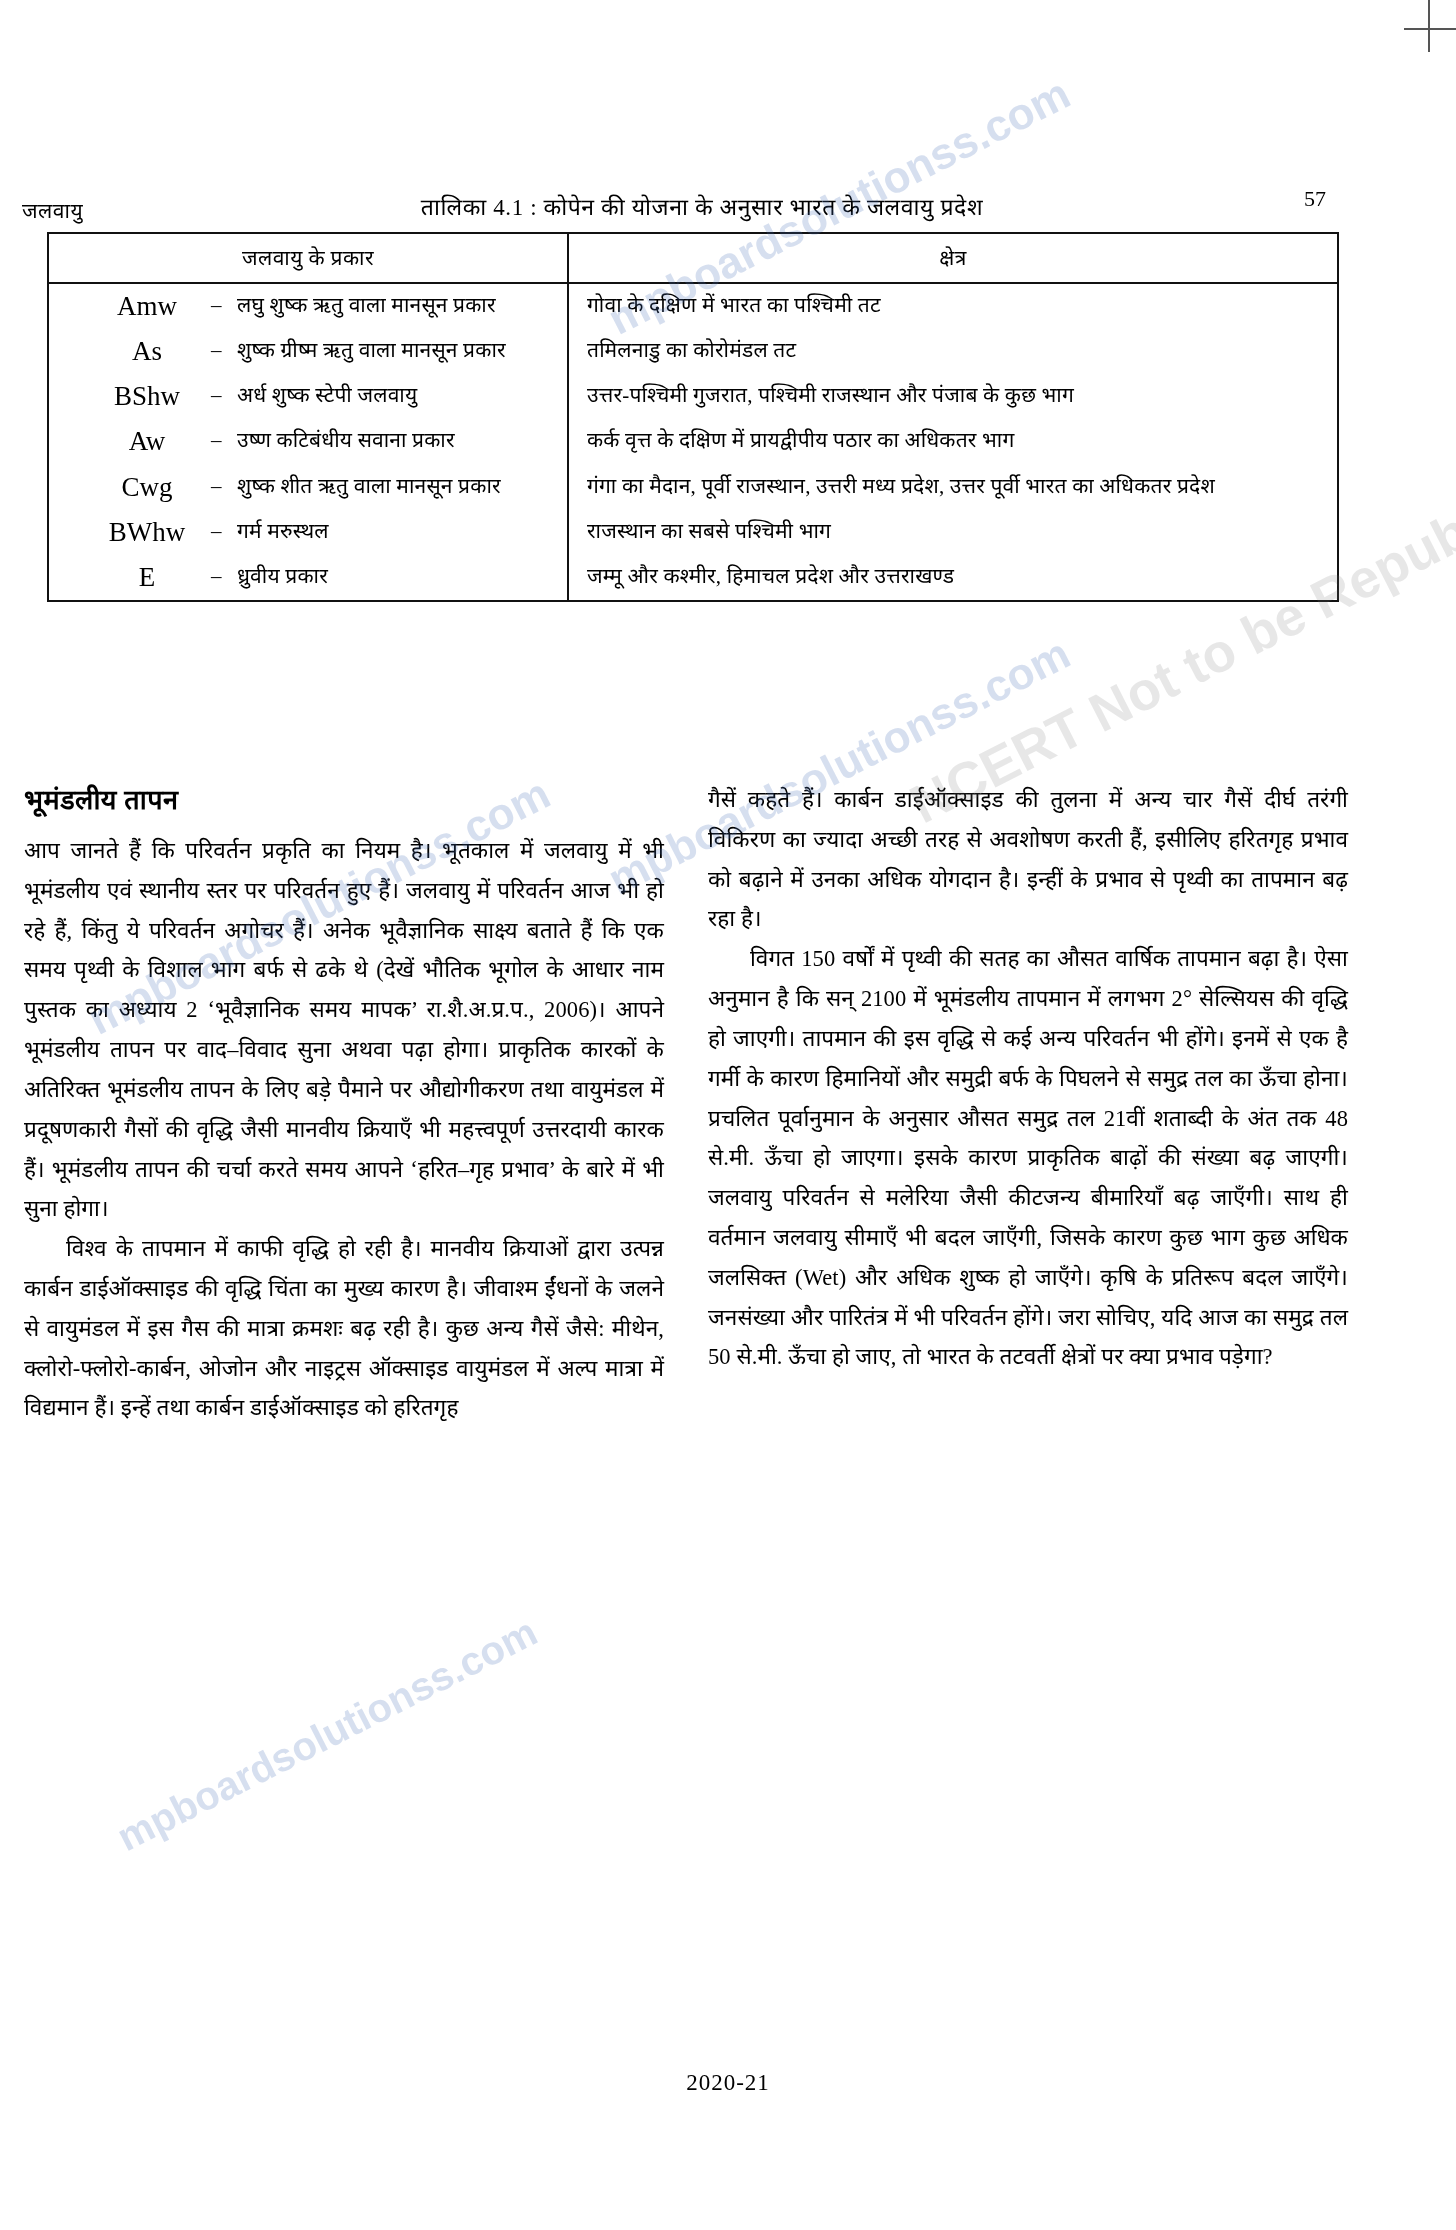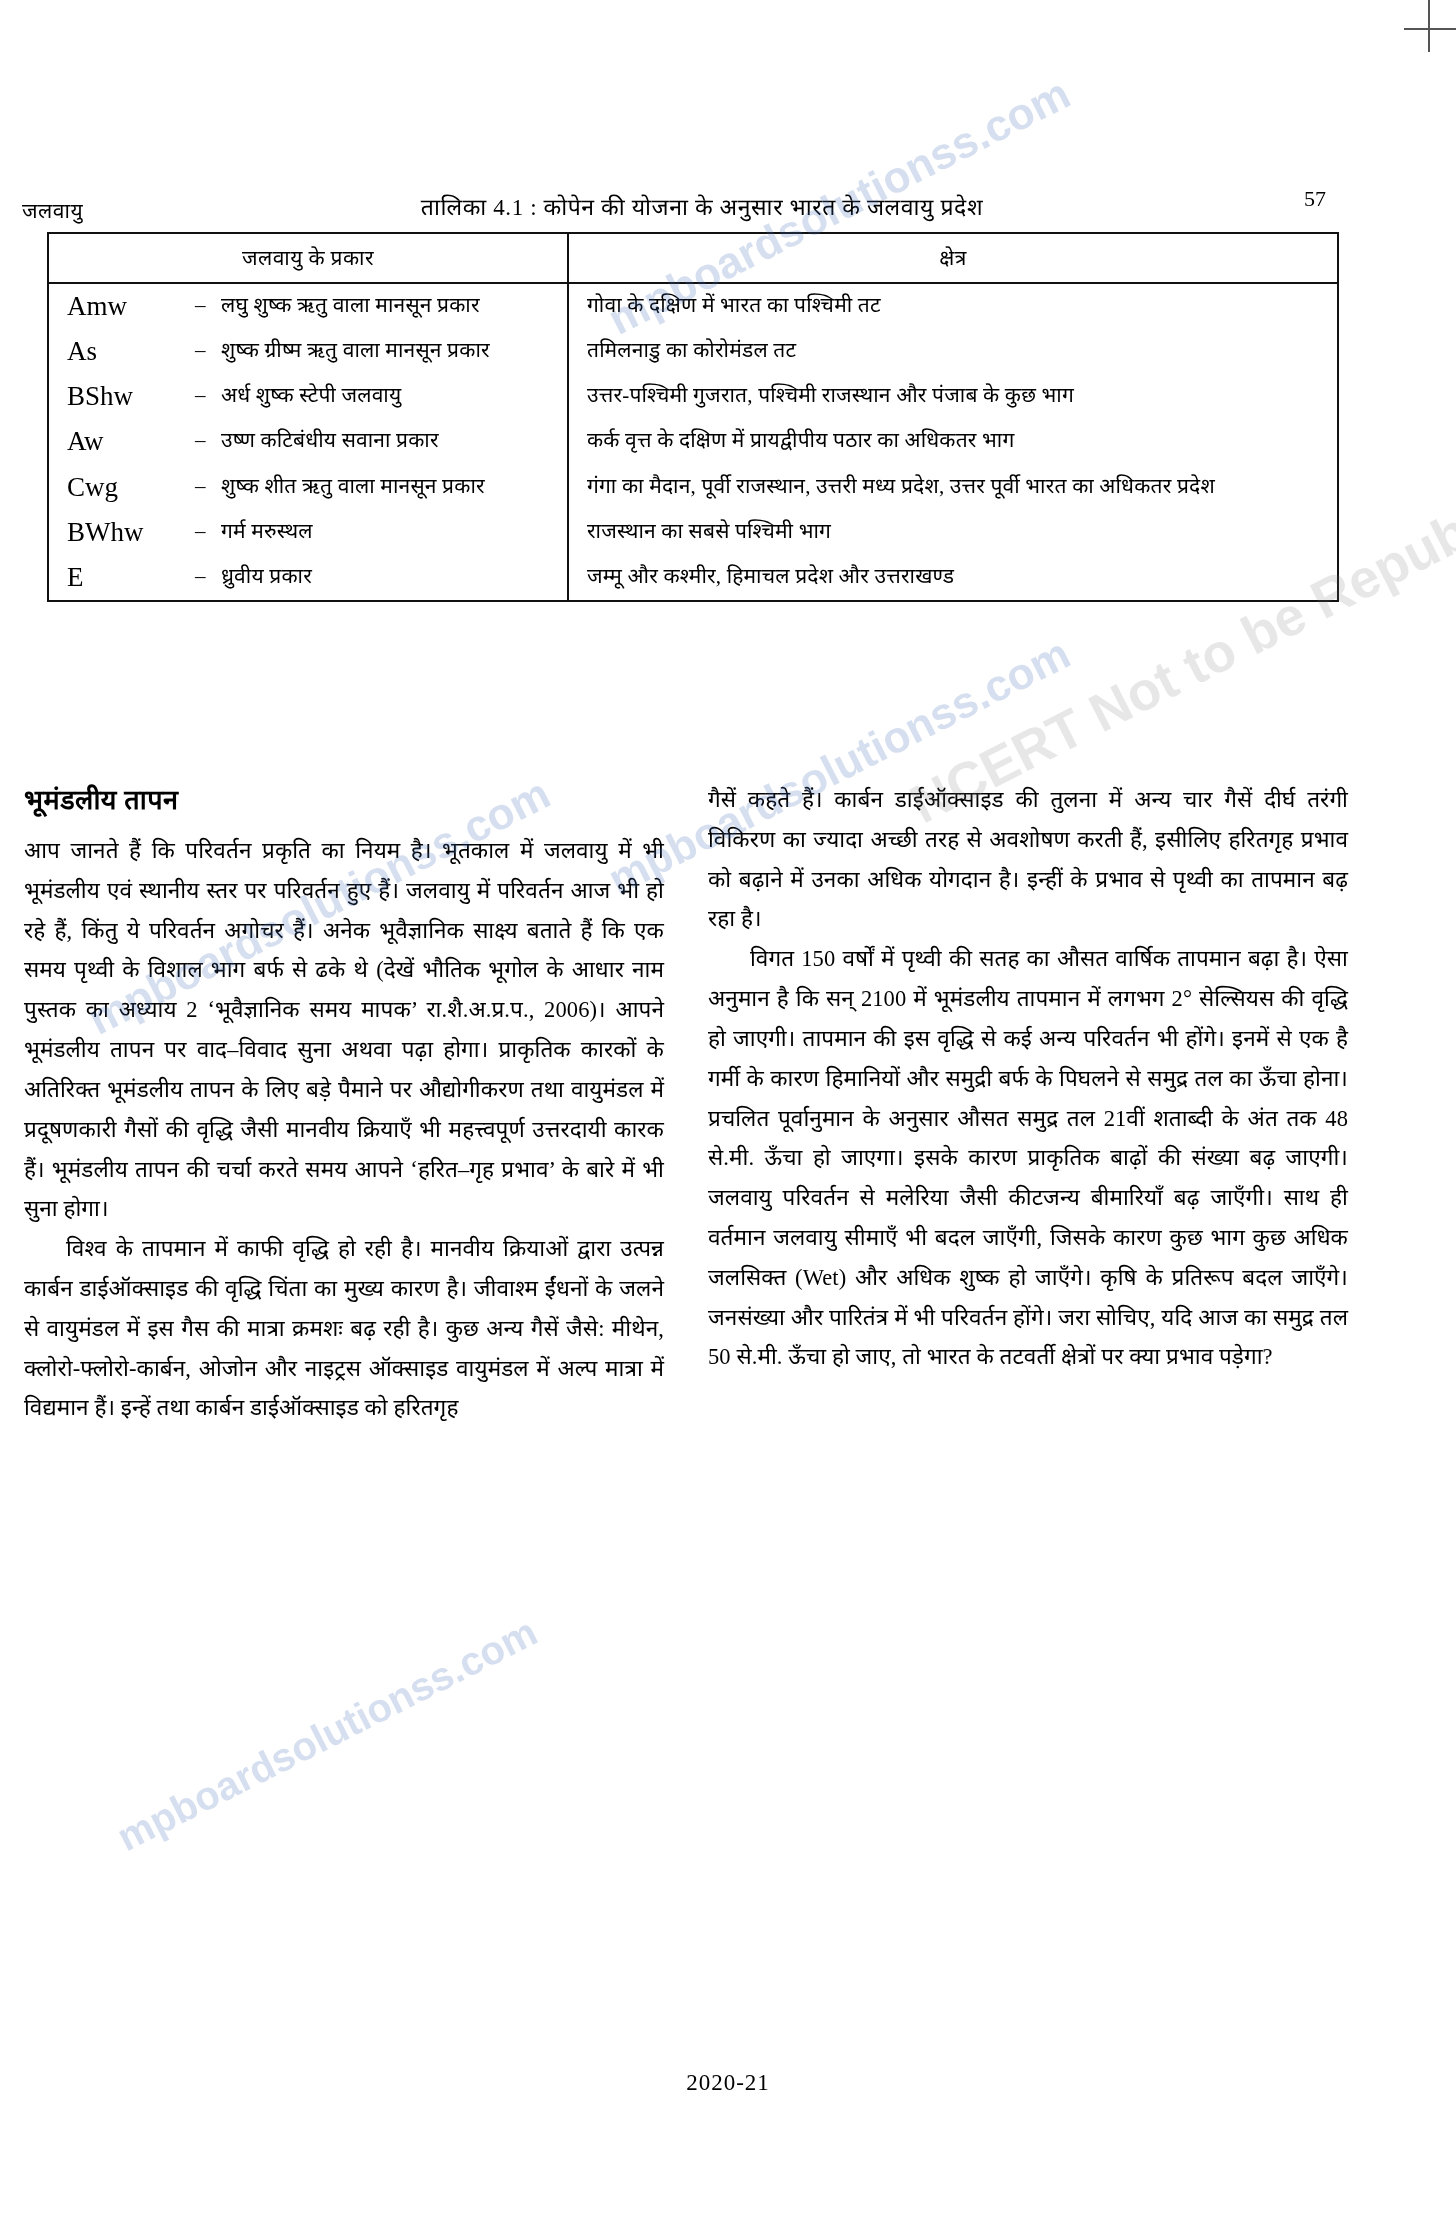--- a/index.html
+++ b/index.html
@@ -111,24 +111,25 @@
   }
   table.climate tbody {
     border: 2px solid #111;
   }
   .typecell {
     display: flex;
     padding: 3px 0 3px 0;
   }
   .code {
     width: 128px;
-    padding-left: 18px;
+    padding-left: 34px;
     font-size: 27px;
     font-family: "Liberation Serif", serif;
     line-height: 1.45;
+    text-align: center;
   }
   .dash {
     width: 26px;
     font-size: 21px;
     line-height: 1.78;
   }
   .desc {
     font-size: 21px;
     line-height: 1.78;
     letter-spacing: 0.2px;

